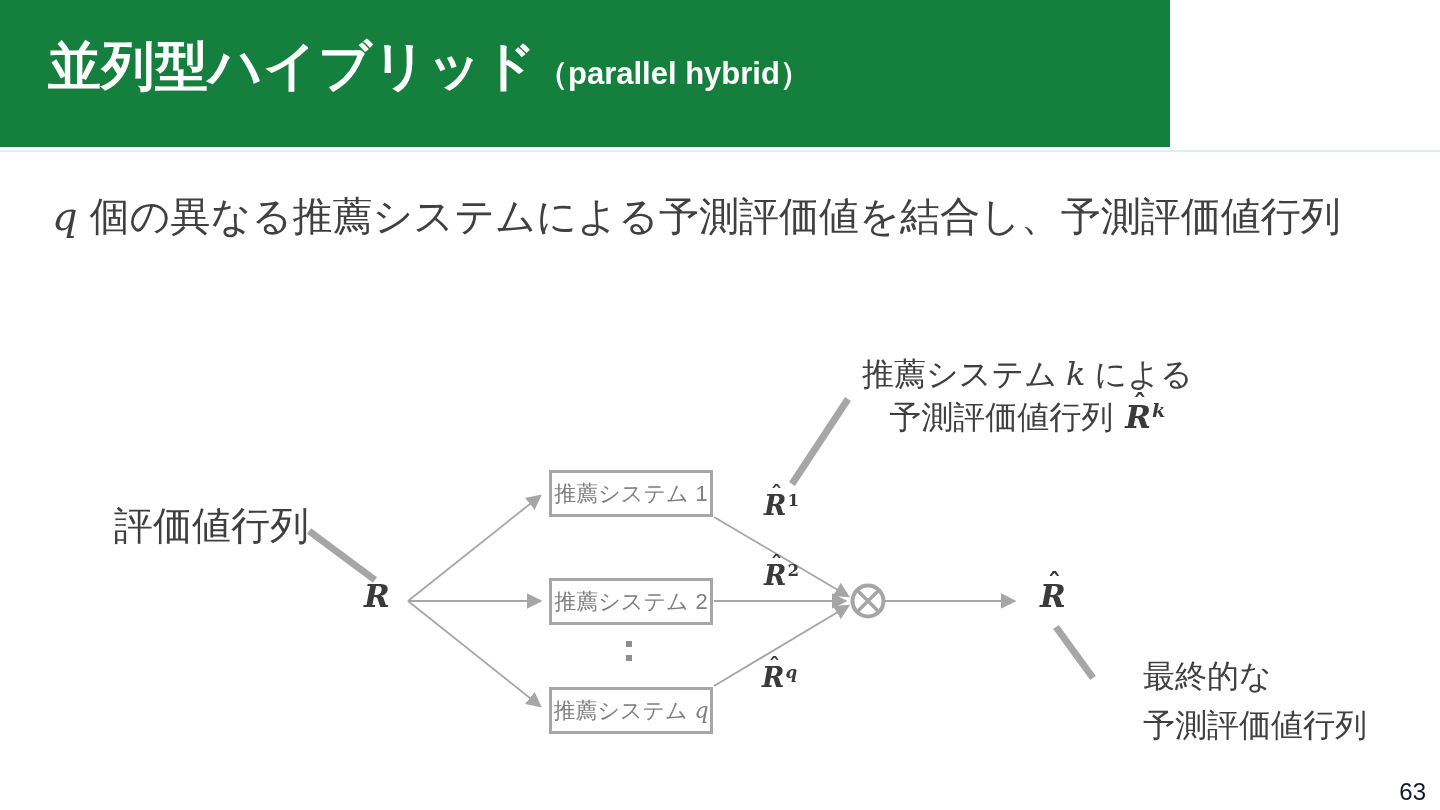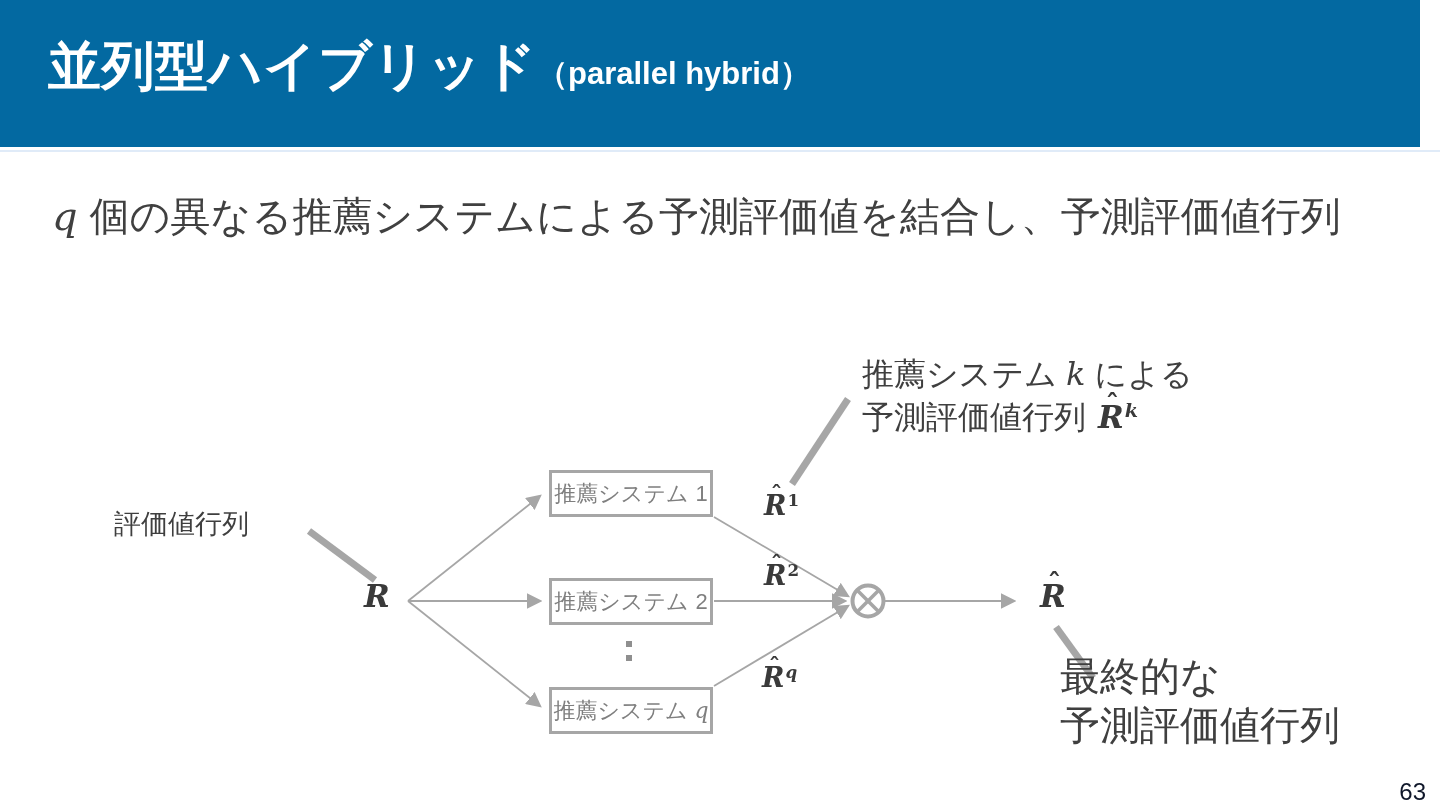--- a/index.html
+++ b/index.html
@@ -5,22 +5,22 @@
   html,body { margin:0; padding:0; background:#888; }
   .slide {
     position:relative; width:1440px; height:810px;
     background:#ffffff; overflow:hidden;
     font-family:"Liberation Sans","DejaVu Sans",sans-serif;
     color:#3f3f3f;
   }
 
   
   .hdr {
-    position:absolute; left:0; top:0; width:1420px; height:147px;
-    background:#0369a1;
+    position:absolute; left:0; top:0; width:1170px; height:147px;
+    background:#15803d;
   }
   .hdr-divider {
     position:absolute; left:0; top:150px; width:1440px; height:2px;
     background:#e0ebf8;
   }
   .hdr h1 {
     margin:0; position:absolute; left:48px; top:34px;
     font-size:53px; line-height:64px; font-weight:700; color:#ffffff;
     white-space:nowrap; letter-spacing:0.5px;
   }
@@ -115,21 +115,21 @@
     <line x1="714" y1="601" x2="845" y2="601" stroke="#a6a6a6" stroke-width="1.8" marker-end="url(#arr)"></line>
     <line x1="714" y1="686" x2="848" y2="606" stroke="#a6a6a6" stroke-width="1.8" marker-end="url(#arr)"></line>
 
     <circle cx="868" cy="601" r="15.5" fill="#ffffff" stroke="#a6a6a6" stroke-width="4"></circle>
     <line x1="857.5" y1="590.5" x2="878.5" y2="611.5" stroke="#a6a6a6" stroke-width="3.5"></line>
     <line x1="878.5" y1="590.5" x2="857.5" y2="611.5" stroke="#a6a6a6" stroke-width="3.5"></line>
 
     <line x1="885" y1="601" x2="1014" y2="601" stroke="#a6a6a6" stroke-width="1.8" marker-end="url(#arr)"></line>
   </svg>
 
-  <div class="dlabel" style="left:114px; top:502px; font-size:27px;font-family:Liberation Mono, monospace;">評価値行列</div>
+  <div class="dlabel" style="left:114px; top:502px; font-size:39px;">評価値行列</div>
 
   <span class="math" style="left:364px; top:581px; font-size:31px;"><span>R</span></span>
 
   <div class="rbox" style="left:549px; top:470px;">
     <span>推薦システム</span>
       <span class="sfx">1</span>
   </div>
   <div class="rbox" style="left:549px; top:578px;">
     <span>推薦システム</span>
       <span class="sfx">2</span>
@@ -145,25 +145,25 @@
   </div>
 
   <span class="math" style="left:764px; top:492px; font-size:27px;"><span class="mhat"><span>R</span><span class="hat">ˆ</span></span><sup class="msup up">1</sup></span>
 
   <span class="math" style="left:764px; top:562px; font-size:27px;"><span class="mhat"><span>R</span><span class="hat">ˆ</span></span><sup class="msup up">2</sup></span>
 
   <span class="math" style="left:762px; top:664px; font-size:27px;"><span class="mhat"><span>R</span><span class="hat">ˆ</span></span><sup class="msup">q</sup></span>
 
   <span class="math" style="left:1040px; top:581px; font-size:31px;"><span class="mhat"><span>R</span><span class="hat">ˆ</span></span></span>
 
-  <div class="dlabel" style="left:862px; top:353px; font-size:32px; line-height:43px;">
+  <div class="dlabel" style="left:862px; top:353px; font-size:32px; line-height:43px;text-align:center;">
     <span class="l"><span>推薦システム</span><span class="k-it" style="margin:0 9px;">k</span><span>による</span></span>
     <span class="l"><span>予測評価値行列</span><span class="math m-inline" style="font-size:31px;"><span class="mhat"><span>R</span><span class="hat">ˆ</span></span><sup class="msup">k</sup></span></span>
   </div>
 
-  <div class="dlabel" style="left:1060px; top:652px; font-size:40px; line-height:49px;">
+  <div class="dlabel" style="left:1143px; top:652px; font-size:32px; line-height:49px;">
     <span class="l">最終的な</span>
     <span class="l">予測評価値行列</span>
   </div>
 
   <div class="pagenum">63</div>
 
 </div>
 
 </body></html>

